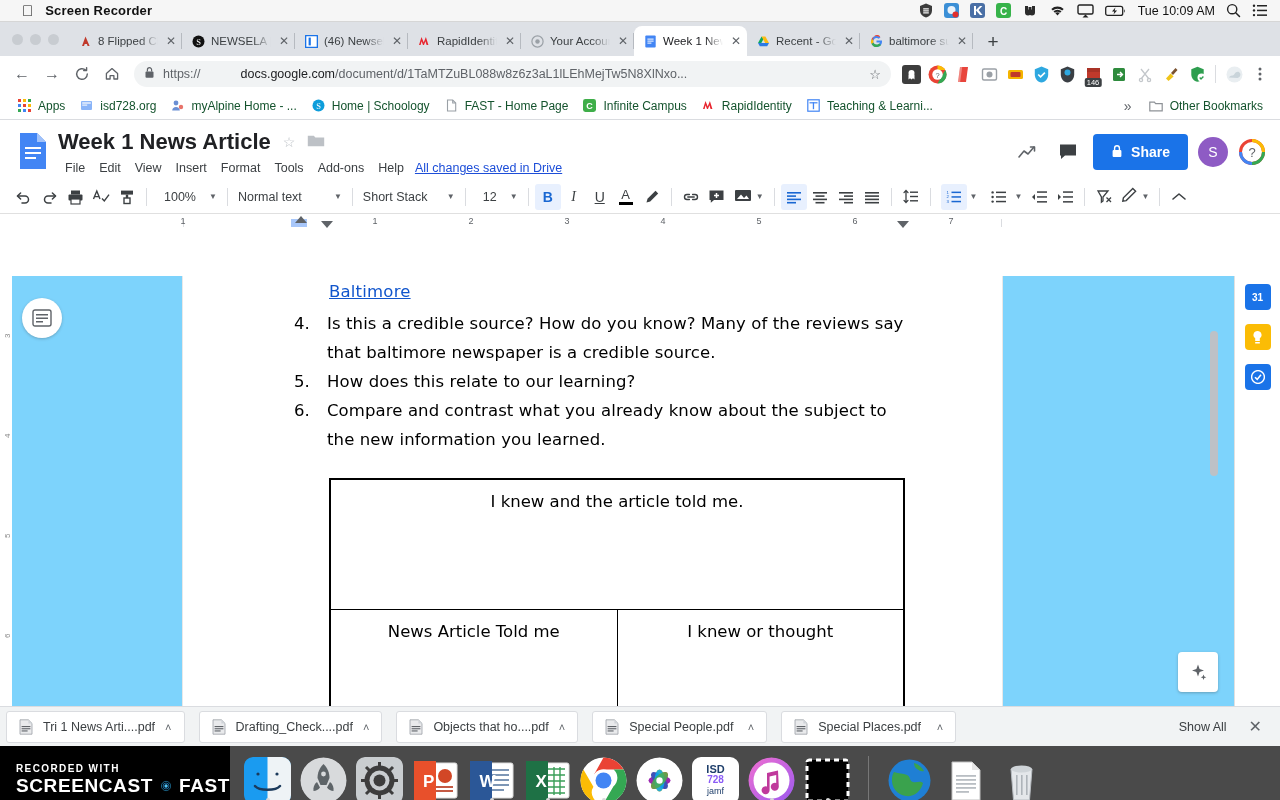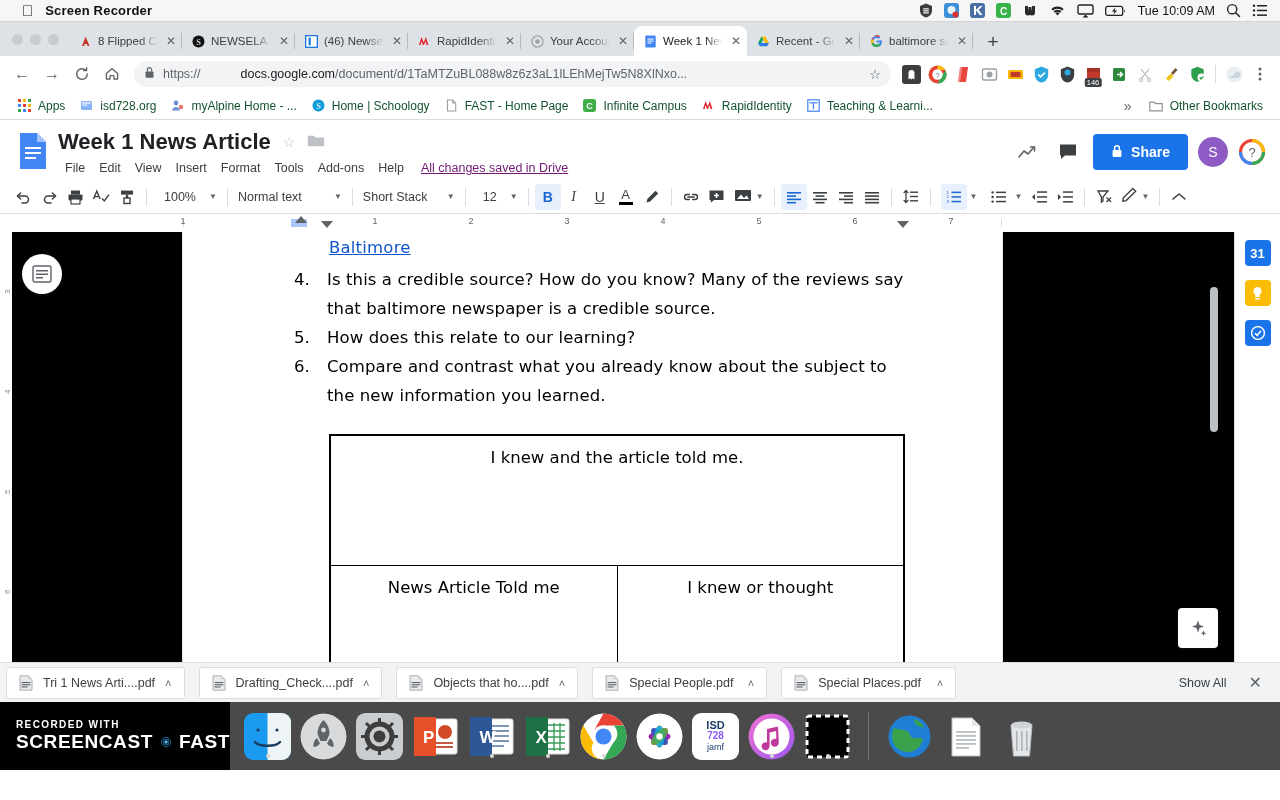--- a/index.html
+++ b/index.html
@@ -75,21 +75,21 @@
 
   
   .docs-head { background:#fff; padding: 8px 14px 0 14px; display:flex; align-items:flex-start; }
   .doc-icon { width:30px; height:38px; margin: 4px 10px 0 4px; flex:0 0 auto; }
   .doc-titleblock { flex:1; min-width:0; }
   .doc-title-row { display:flex; align-items:center; gap: 12px; height: 28px; }
   .doc-title { font-size: 22px; color:#202124; font-weight: bold; }
   .doc-title-ic { color:#bdc1c6; font-size: 14px; }
   .menus { display:flex; align-items:center; gap: 0; height: 24px; }
   .menu { font-size: 12.5px; color:#3c4043; padding: 3px 7px; border-radius:3px; }
-  .saved { font-size: 12.5px; color:#701a75; text-decoration: underline; margin-left: 10px; }
+  .saved { font-size: 12.5px; color:#1d4ed8; text-decoration: underline; margin-left: 4px; }
   .head-right { display:flex; align-items:center; gap: 10px; padding-top: 6px; }
   .head-ic { width:30px; height:30px; display:flex; align-items:center; justify-content:center; color:#5f6368;}
   .share-btn { background:#1a73e8; color:#fff; border-radius: 4px; height: 36px; padding: 0 18px;
                display:flex; align-items:center; gap:8px; font-size:14px; font-weight:700; }
   .avatar { width: 30px; height:30px; border-radius:50%; background:#8e5bc4; color:#fff;
             display:flex; align-items:center; justify-content:center; font-size:14px; }
   .helpq { width:28px; height:28px; border-radius:50%; display:flex; align-items:center; justify-content:center;
            font-size: 15px; color:#5f6368; }
 
   
@@ -111,21 +111,21 @@
   .ruler-track { position:absolute; left:183px; right:278px; top:0; bottom:0; }
   .ruler-bar { position:absolute; left:0; right:0; top:5px; height:8px; background:#fff;
                border-left:1px solid #dadce0; border-right:1px solid #dadce0;}
   .ruler-num { position:absolute; top:2px; font-size:9px; color:#5f6368; transform: translateX(-50%); }
   .ruler-mark { position:absolute; top:2px; width:0; height:0; }
   .ind-top { border-left:6px solid transparent; border-right:6px solid transparent; border-top:7px solid #5f6368;}
   .ind-bot { border-left:6px solid transparent; border-right:6px solid transparent; border-bottom:7px solid #5f6368;}
   .ruler-sel { position:absolute; top:5px; height:8px; background:#a8c7fa; }
 
   
-  .workspace { position: relative; background:#000000; height: 430px; overflow: hidden; }
+  .workspace { position: relative; background:#7dd3fc; height: 430px; overflow: hidden; margin-top: 44px; }
   .outline-btn {
     position:absolute; left: 22px; top: 22px; width: 40px; height: 40px; border-radius: 50%;
     background:#fff; box-shadow: 0 1px 3px rgba(60,64,67,.3); display:flex; align-items:center;
     justify-content:center; color:#5f6368; z-index:4;
   }
   .vruler { position:absolute; left:0; top:0; bottom:0; width: 12px; background:#fff; }
   .vnum { position:absolute; left:3px; font-size:8px; color:#8a8a8a; transform: rotate(-90deg); transform-origin: left top;}
   .page {
     position:absolute; left: 183px; top: 0; width: 819px; bottom: 0; background:#fff;
     box-shadow: 0 0 0 1px #e8e8e8;
@@ -946,21 +946,21 @@
   <div class="explore-btn">
     <svg width="20" height="20" viewBox="0 0 20 20">
         <path d="M10 2.5 11.6 7 16 8.5 11.6 10 10 14.5 8.4 10 4 8.5 8.4 7z" fill="#5f6368"></path>
         <path d="M15.5 12.5l.8 2 2 .8-2 .8-.8 2-.8-2-2-.8 2-.8z" fill="#5f6368"></path>
       </svg>
   </div>
   <div class="sidechev">›</div>
 
   <div class="rail">
     <div class="ric" style="background:#1a73e8;">
-      <span style="font-size:13px;font-weight:bold;">31</span>
+      <span style="font-size:10px;font-weight:bold;">31</span>
     </div>
     <div class="ric" style="background:#fbbc05;">
       <svg width="13" height="15" viewBox="0 0 13 15">
           <path d="M6.5 1a4 4 0 0 1 2.3 7.3V11H4.2V8.3A4 4 0 0 1 6.5 1z" fill="#fff"></path>
           <rect x="4.2" y="12" width="4.6" height="1.5" fill="#fff"></rect>
         </svg>
     </div>
     <div class="ric" style="background:#1a73e8;">
       <svg width="14" height="14" viewBox="0 0 14 14">
           <circle cx="7" cy="7" r="6.4" fill="none" stroke="#fff" stroke-width="1.4"></circle>

